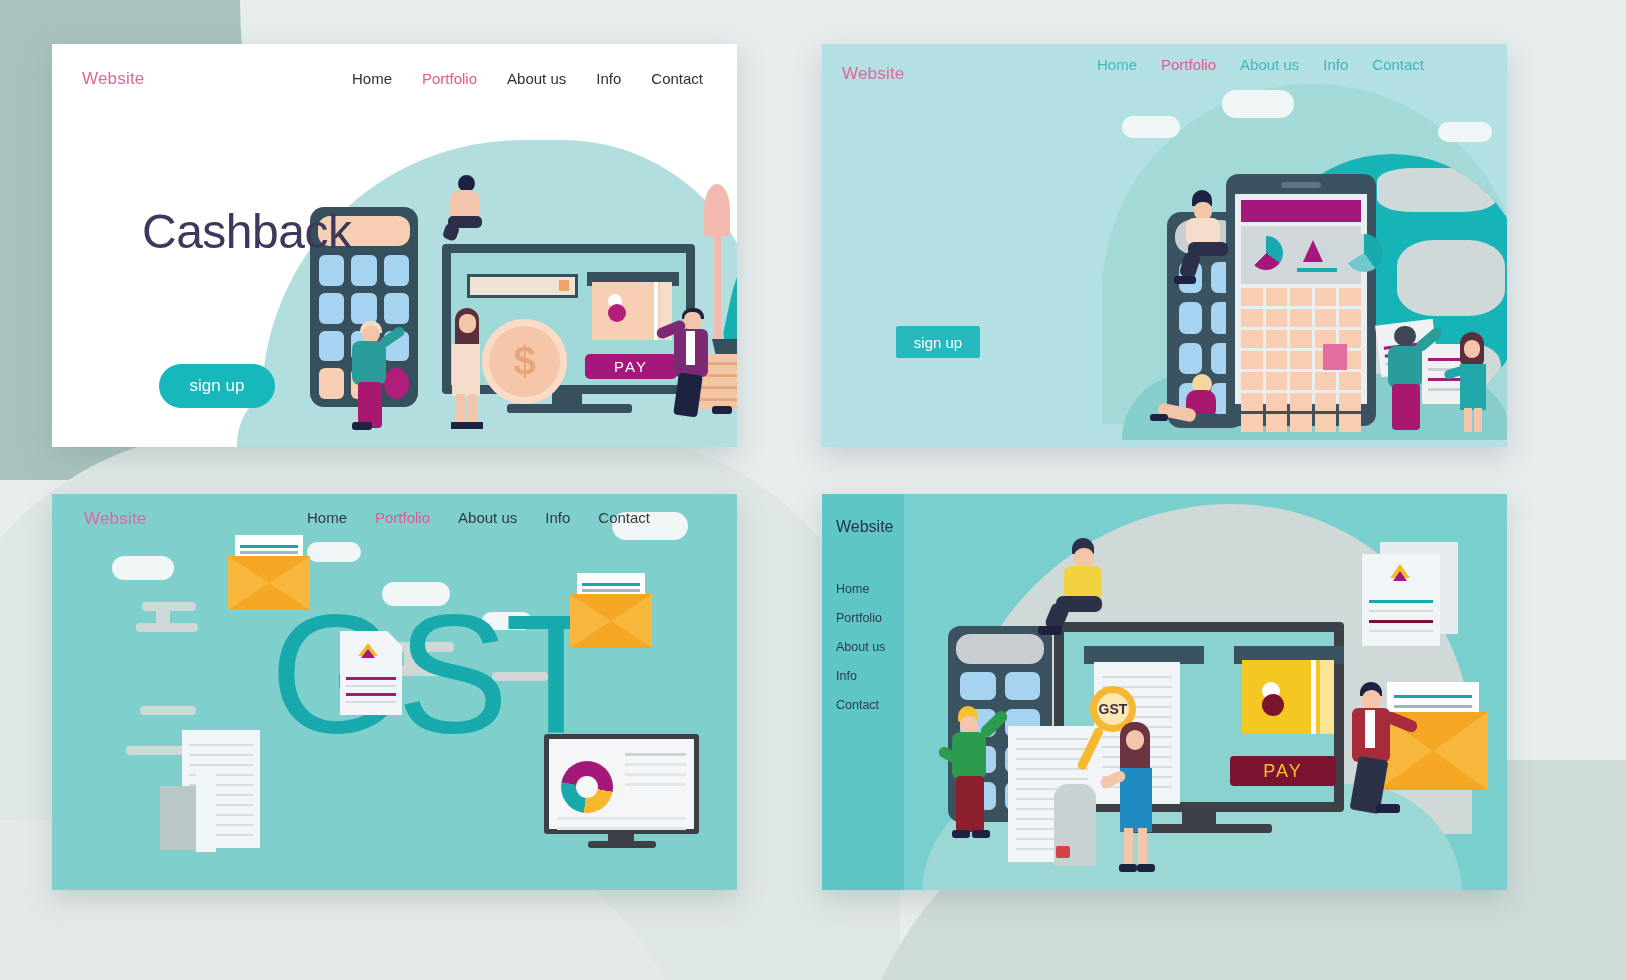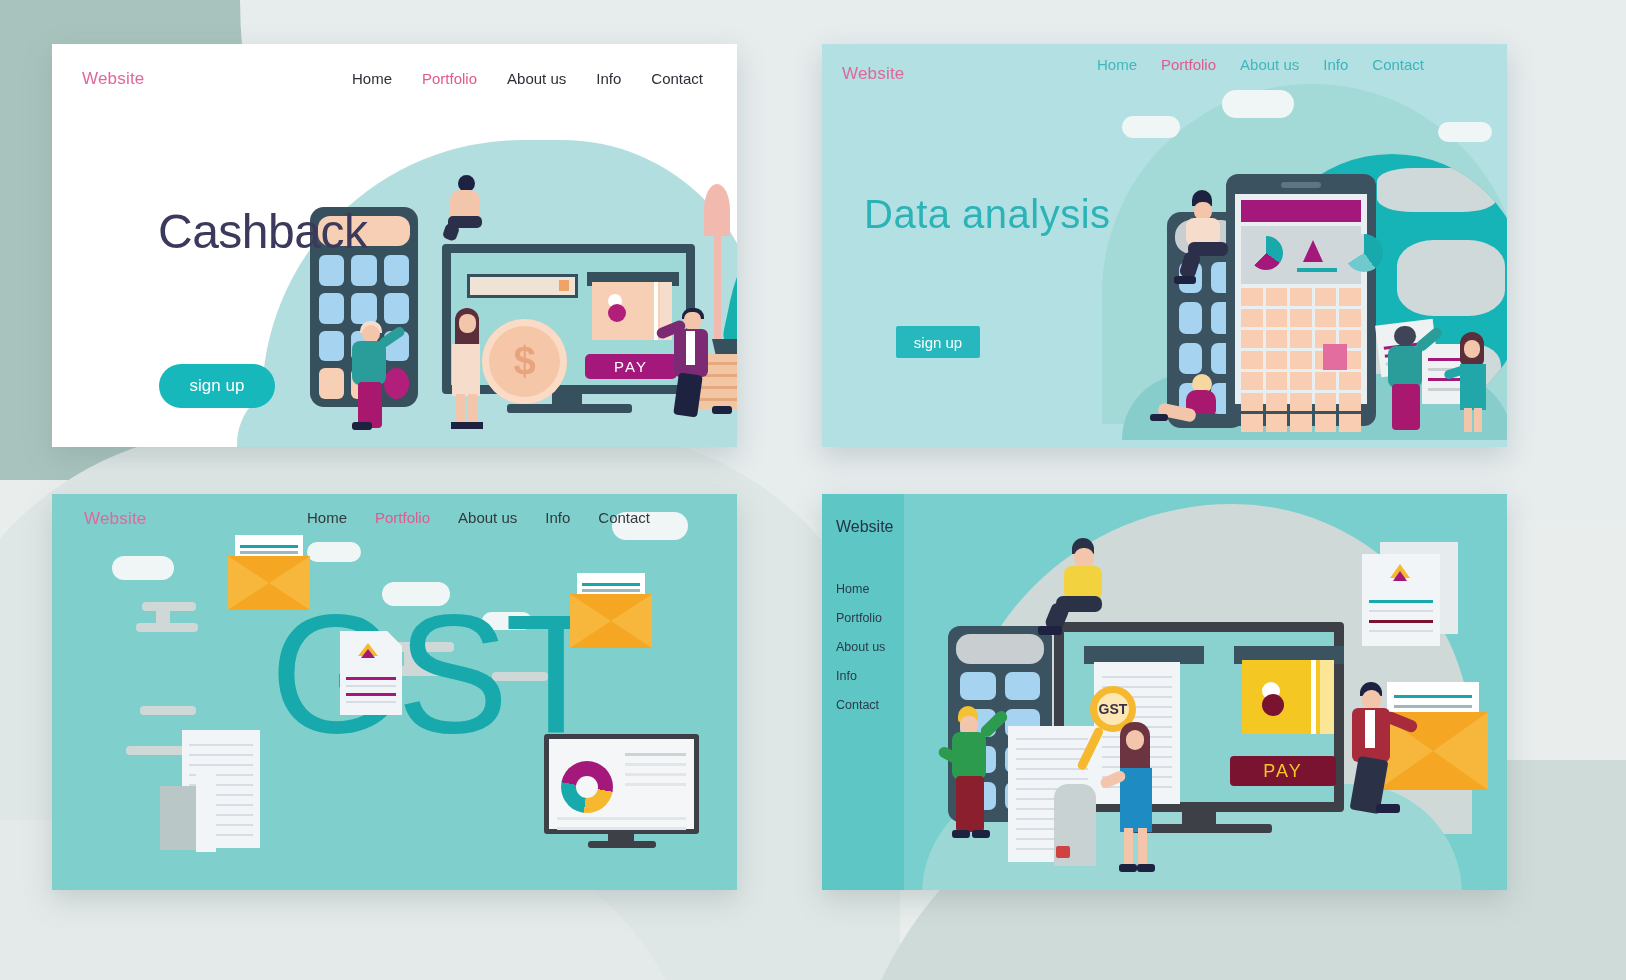--- a/index.html
+++ b/index.html
@@ -39,21 +39,21 @@
   .p3 .nav{left:255px;top:15px;gap:28px;color:#33383c;}
   .nav .item{white-space:nowrap;cursor:pointer;}
   .p1 .nav .accent{color:#e2588f;}
   .p2 .nav .accent{color:#e2588f;}
   .p3 .nav .accent{color:#e2588f;}
   .p2 .nav .item:nth-child(1),.p2 .nav .item:nth-child(3){color:#3fb8bd;}
   .p2 .nav .item:nth-child(4),.p2 .nav .item:nth-child(5){color:#37b6bb;}
 
   
   .hero-title{position:absolute;font-weight:400;}
-  .p1 .hero-title{left:90px;top:160px;font-size:48px;color:#3c3a5c;letter-spacing:-.5px;margin-left:16px;}
+  .p1 .hero-title{left:90px;top:160px;font-size:48px;color:#3c3a5c;letter-spacing:-.5px;}
   .p2 .hero-title{left:42px;top:148px;font-size:40px;color:#2bb3b8;letter-spacing:.5px;}
 
   .btn-signup{position:absolute;display:flex;align-items:center;justify-content:center;
      color:#fff;font-size:17px;cursor:pointer;}
   .p1 .btn-signup{left:107px;top:320px;width:116px;height:44px;background:#17b8bb;border-radius:24px;}
   .p2 .btn-signup{left:895px;top:0px;}
 
   
   .p2 .btn-signup{left:74px;top:282px;width:84px;height:32px;background:#27b8bd;border-radius:2px;font-size:15px;}
 
@@ -472,21 +472,20 @@
     </div>
 
     <div class="brand">Website</div>
     <div class="nav">
       <span class="item">Home</span>
       <span class="item accent">Portfolio</span>
       <span class="item">About  us</span>
       <span class="item">Info</span>
       <span class="item">Contact</span>
     </div>
-    <div class="hero-title">Data   analysis</div>
     <div class="btn-signup">sign up</div>
   </div>
 
   <div class="panel p3">
     <div class="sky"></div>
 
     <div class="cloud" style="left:60px;top:62px;width:62px;height:24px;"></div>
     <div class="cloud" style="left:255px;top:48px;width:54px;height:20px;"></div>
     <div class="cloud" style="left:330px;top:88px;width:68px;height:24px;"></div>
     <div class="cloud" style="left:560px;top:18px;width:76px;height:28px;"></div>

